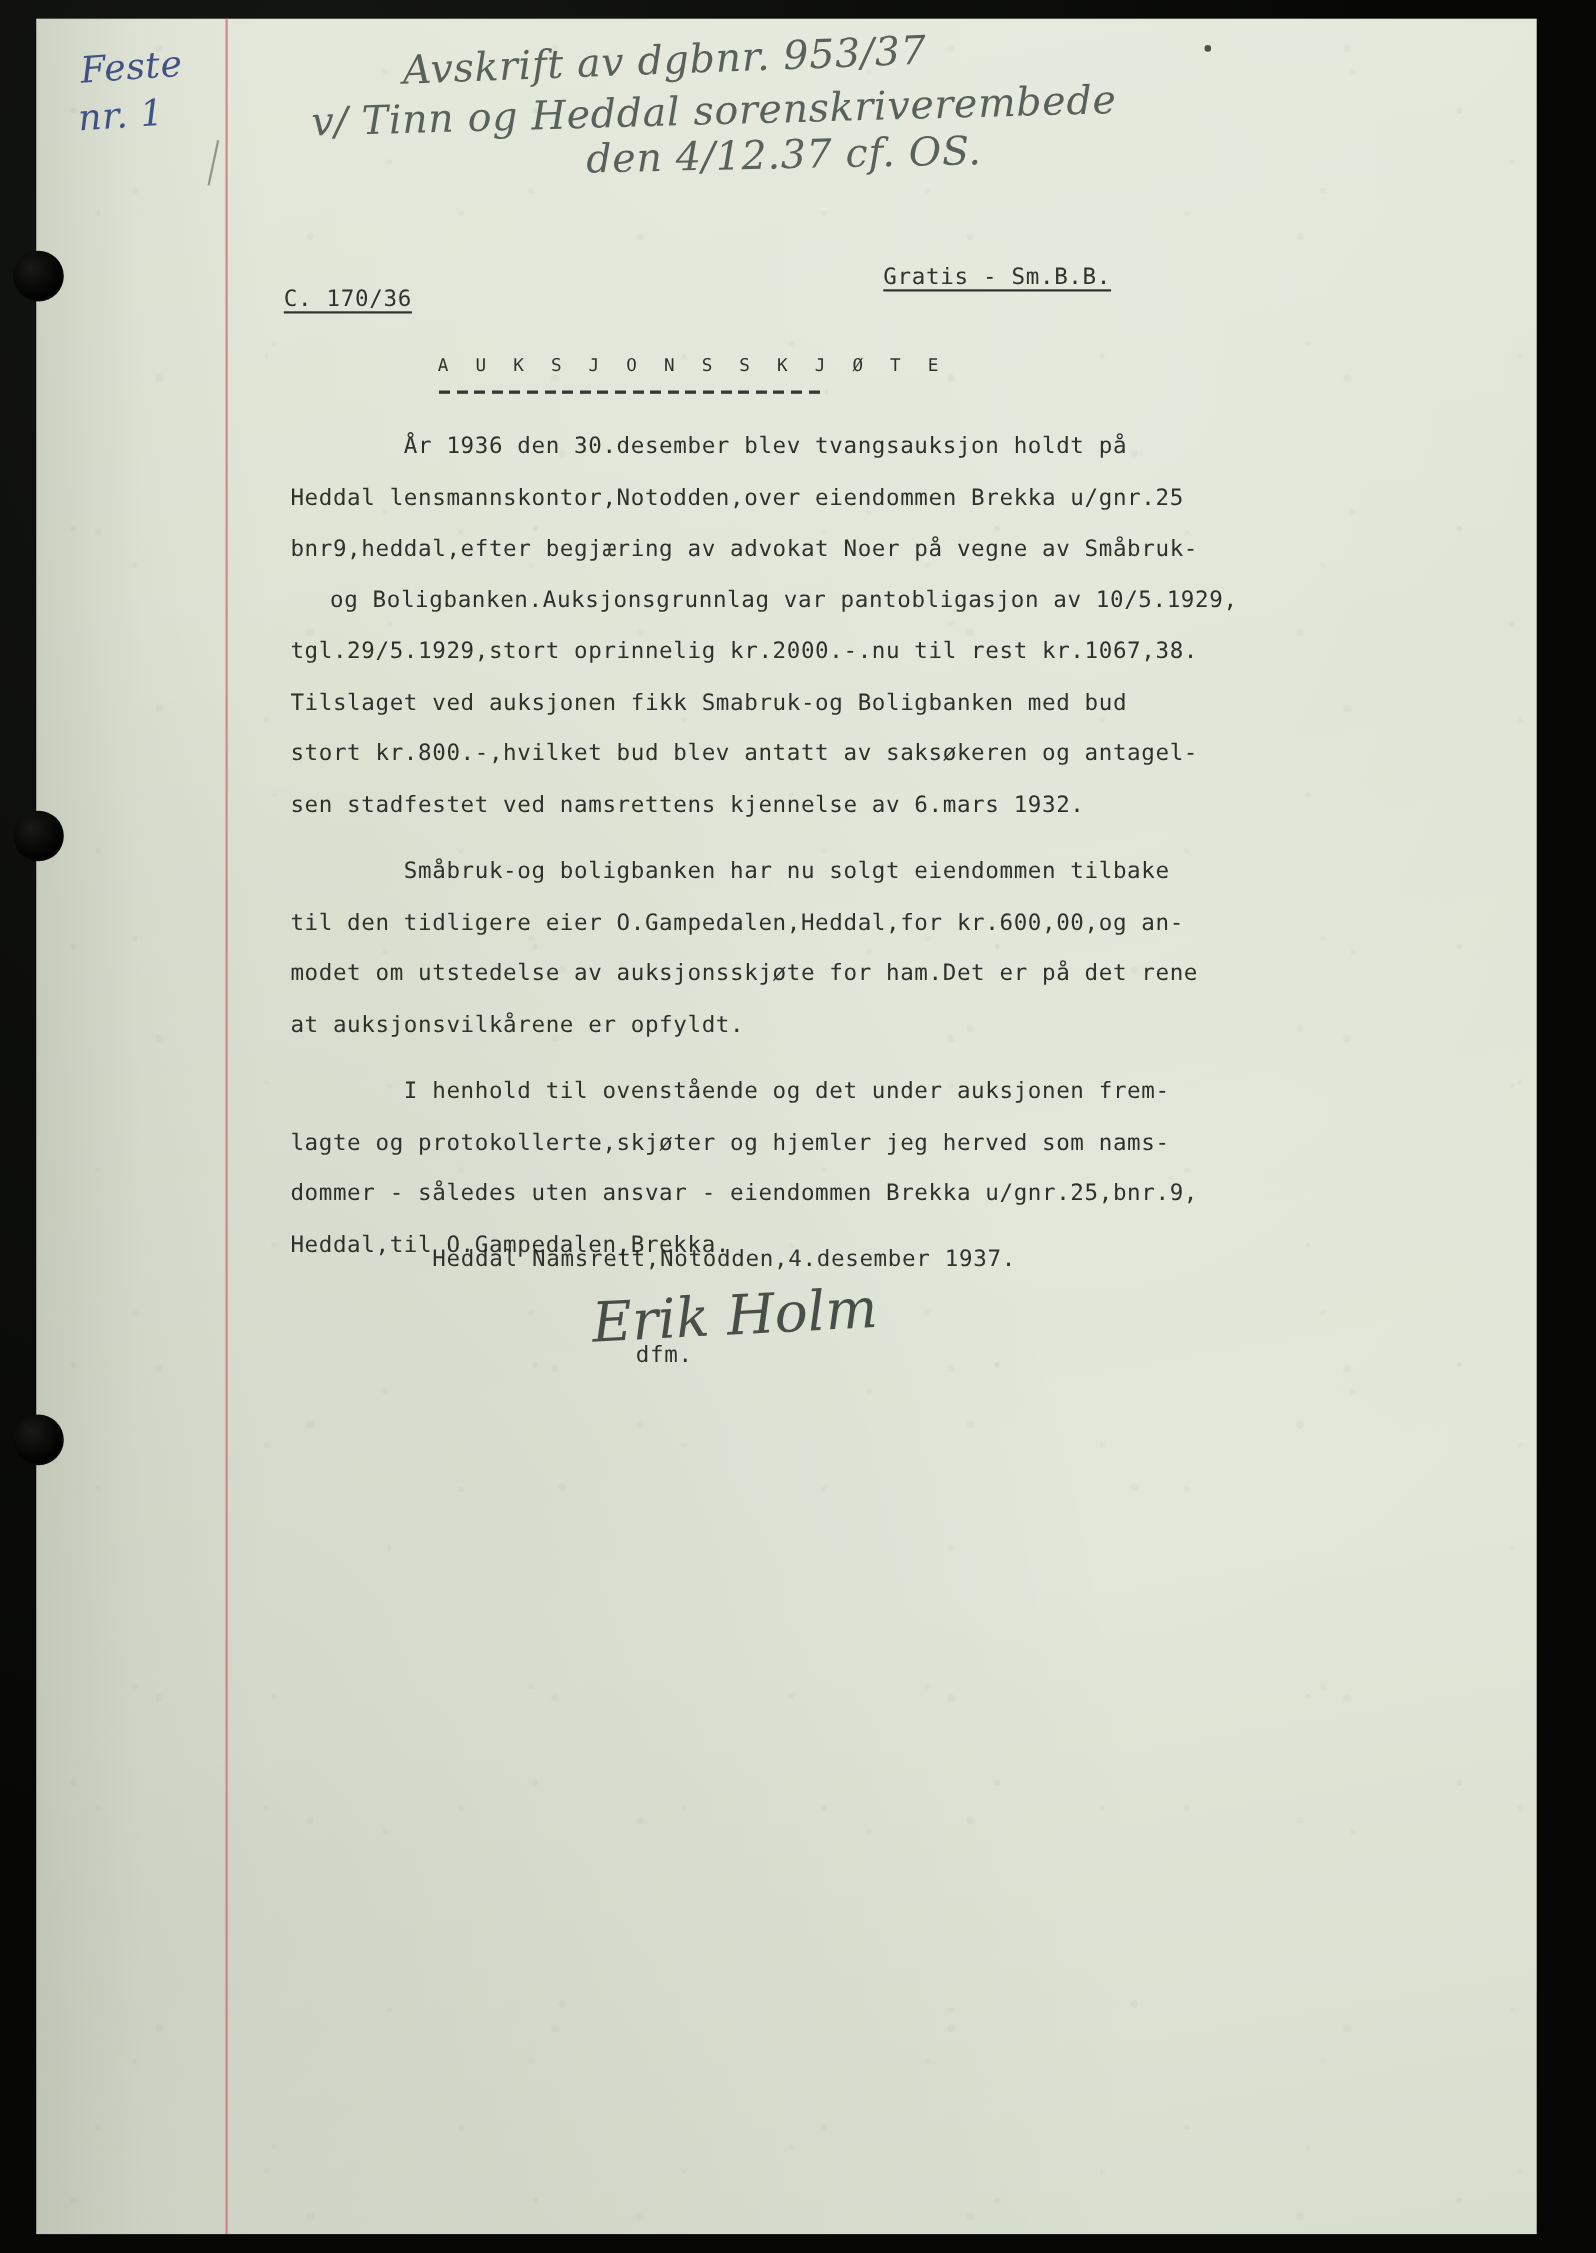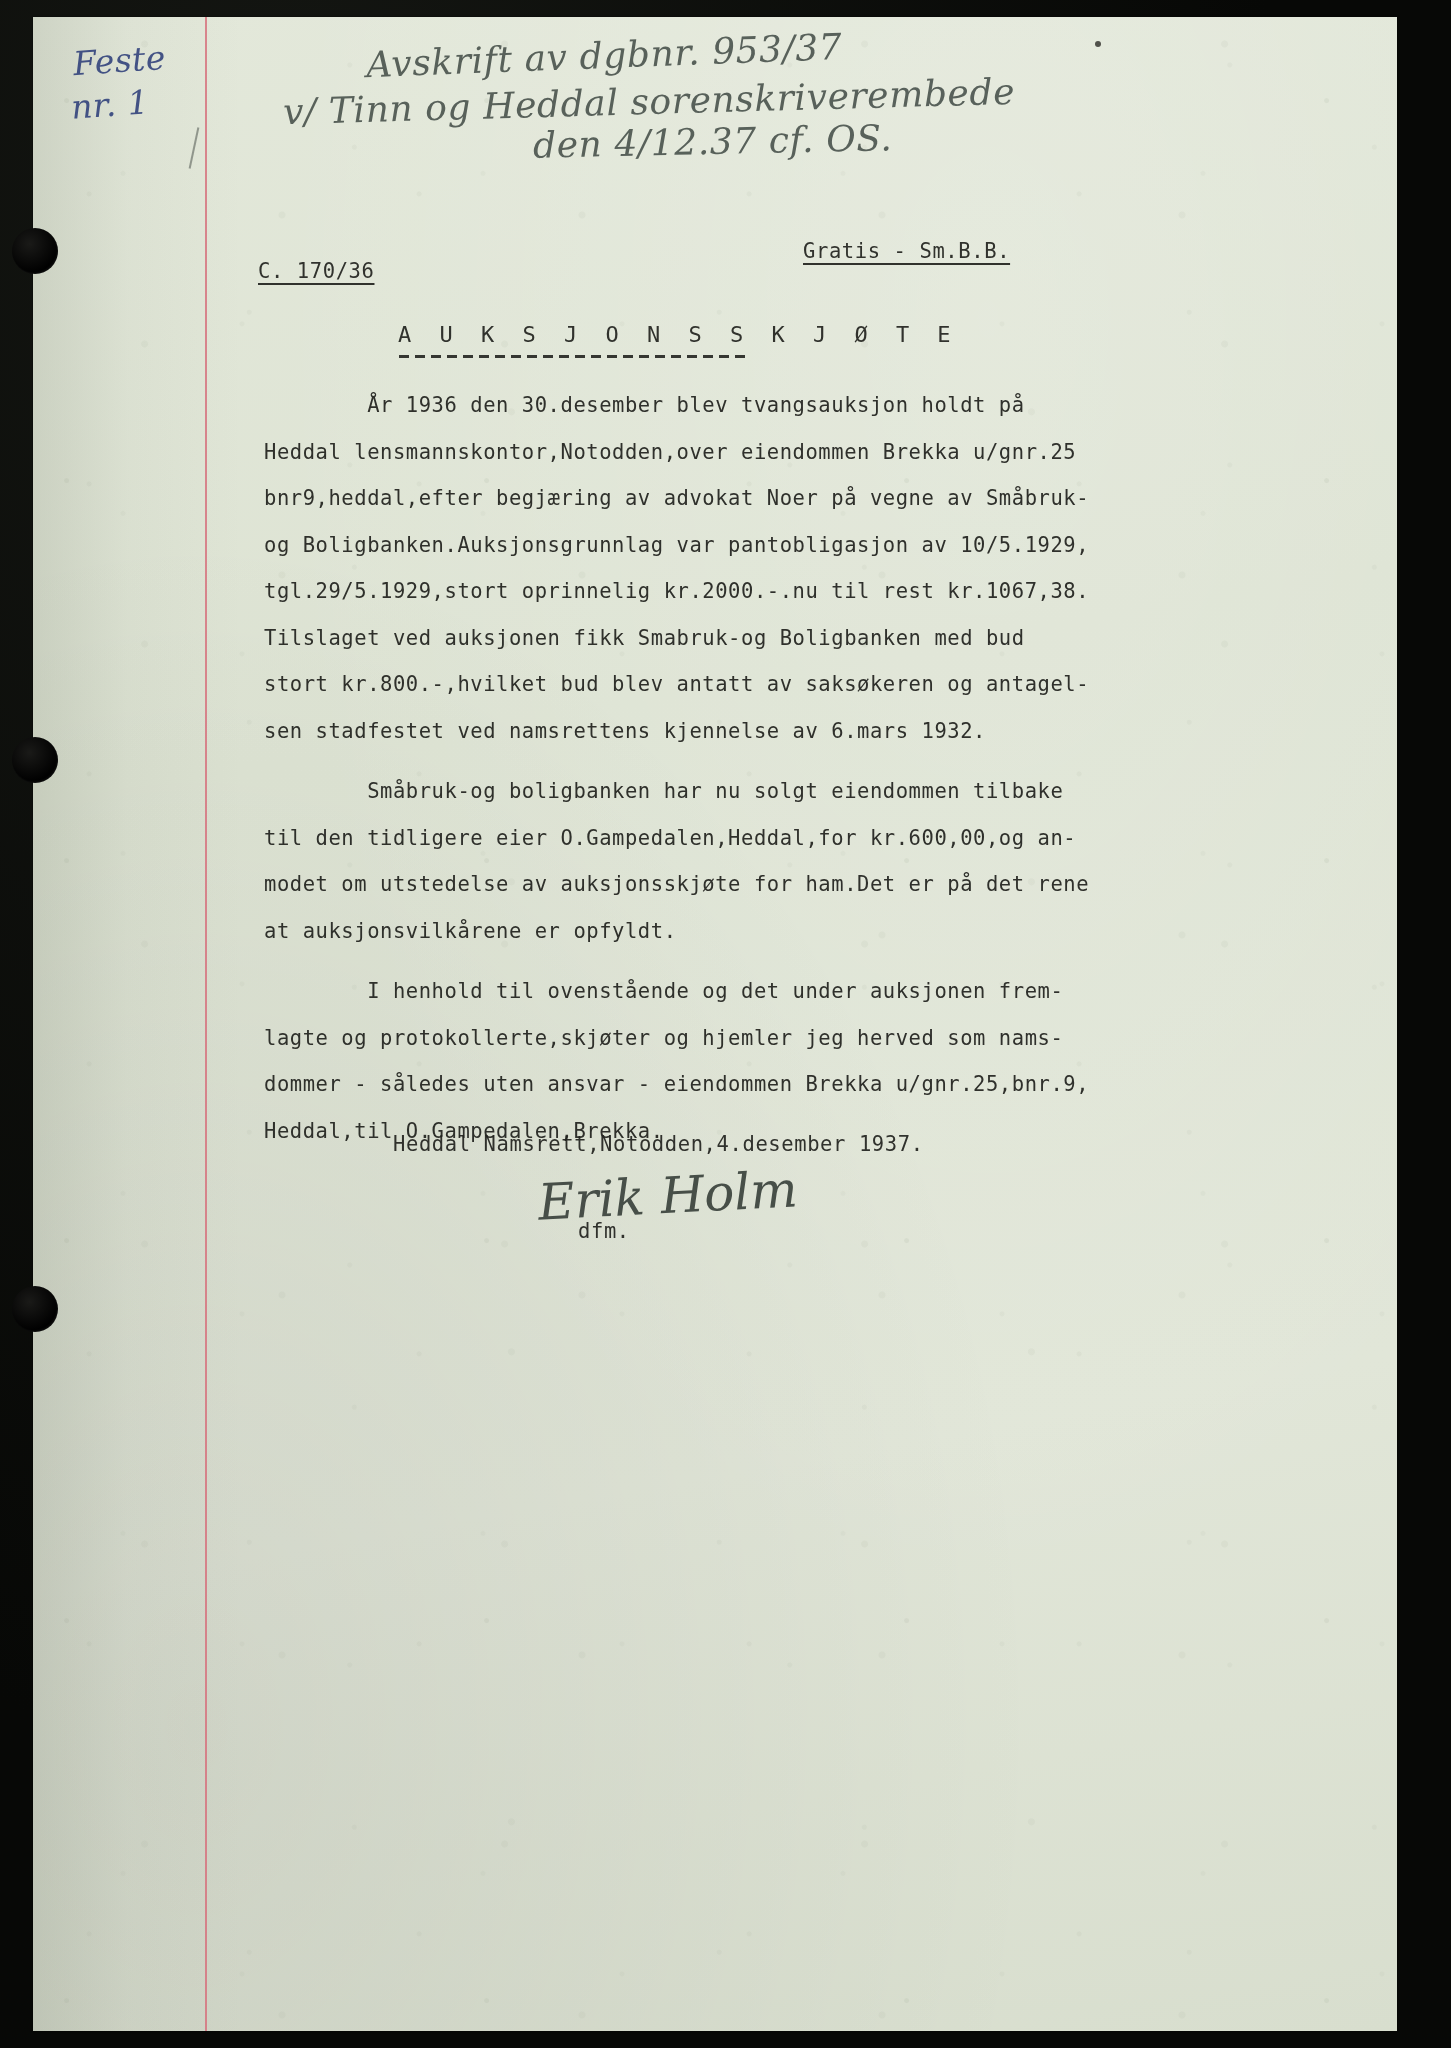--- a/index.html
+++ b/index.html
@@ -183,21 +183,21 @@
     text-underline-offset: 5px;
     text-decoration-thickness: 2px;
   }
 
   .ref      { left: 225px;  top: 222px; margin-top: 20px; }
   .gratis   { left: 770px;  top: 222px; }
 
   .title {
     left: 365px;
     top: 305px;
-    font-size: 22px;
+    font-size: 16px;
     letter-spacing: 7.5px;
   }
   .title-rule {
     position: absolute;
     left: 366px;
     top: 338px;
     width: 352px;
     height: 3px;
     background: repeating-linear-gradient(
       90deg,
@@ -246,21 +246,21 @@
       <div class="tw u ref">C. 170/36</div>
       <div class="tw u gratis">Gratis - Sm.B.B.</div>
 
       <div class="tw title">A U K S J O N S S K J Ø T E</div>
       <div class="title-rule"></div>
 
       <div id="body-root">
           <div class="body-line" style="top: 376px;">        År 1936 den 30.desember blev tvangsauksjon holdt på</div>
           <div class="body-line" style="top: 422.5px;">Heddal lensmannskontor,Notodden,over eiendommen Brekka u/gnr.25</div>
           <div class="body-line" style="top: 469px;">bnr9,heddal,efter begjæring av advokat Noer på vegne av Småbruk-</div>
-          <div class="body-line" style="top: 515.5px;">og Boligbanken.Auksjonsgrunnlag var pantobligasjon av 10/5.1929,</div>
+          <div class="body-line" style="top: 515.5px; margin-left: 36px;">og Boligbanken.Auksjonsgrunnlag var pantobligasjon av 10/5.1929,</div>
           <div class="body-line" style="top: 562px;">tgl.29/5.1929,stort oprinnelig kr.2000.-.nu til rest kr.1067,38.</div>
           <div class="body-line" style="top: 608.5px;">Tilslaget ved auksjonen fikk Smabruk-og Boligbanken med bud</div>
           <div class="body-line" style="top: 655px;">stort kr.800.-,hvilket bud blev antatt av saksøkeren og antagel-</div>
           <div class="body-line" style="top: 701.5px;">sen stadfestet ved namsrettens kjennelse av 6.mars 1932.</div>
           <div class="body-line" style="top: 762px;">        Småbruk-og boligbanken har nu solgt eiendommen tilbake</div>
           <div class="body-line" style="top: 808.5px;">til den tidligere eier O.Gampedalen,Heddal,for kr.600,00,og an-</div>
           <div class="body-line" style="top: 855px;">modet om utstedelse av auksjonsskjøte for ham.Det er på det rene</div>
           <div class="body-line" style="top: 901.5px;">at auksjonsvilkårene er opfyldt.</div>
           <div class="body-line" style="top: 962px;">        I henhold til ovenstående og det under auksjonen frem-</div>
           <div class="body-line" style="top: 1008.5px;">lagte og protokollerte,skjøter og hjemler jeg herved som nams-</div>

